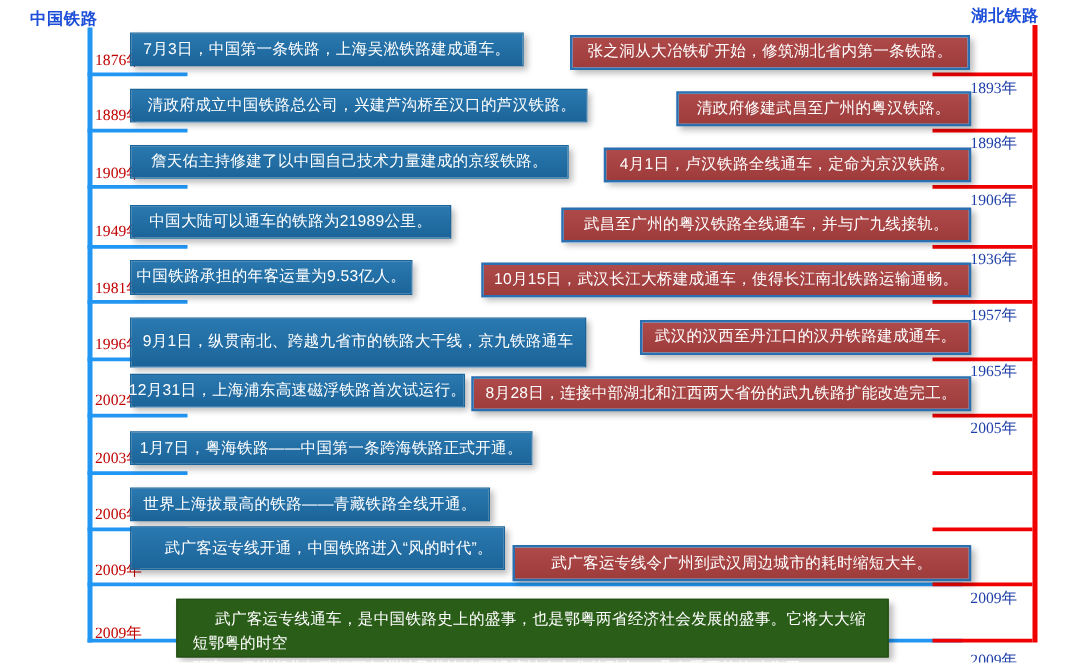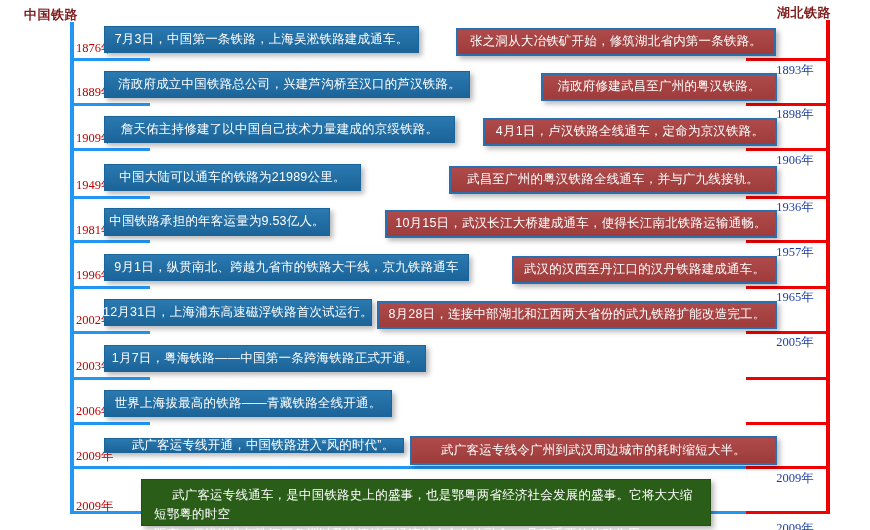--- a/index.html
+++ b/index.html
@@ -10,21 +10,21 @@
     overflow:hidden;
     position:relative;
   }
   .canvas{position:relative;width:870px;height:530px;}
 
   
   .hdr{
     position:absolute;
     font-size:13px;
     font-weight:bold;
-    color:#7f1d1d;
+    color:#1d4ed8;
     letter-spacing:0.5px;
     white-space:nowrap;
   }
   .hdr-left{left:24px;top:6px;}
   .hdr-right{left:777px;top:4px;}
 
   
   .rail{position:absolute;}
   .rail-left{
     left:70px;top:22px;width:4px;height:492px;
@@ -121,25 +121,25 @@
   <div class="yr yr-left" style="top:358px;">2003年</div>
   <div class="yr yr-left" style="top:403px;">2006年</div>
   <div class="yr yr-left" style="top:448px;">2009年</div>
   <div class="yr yr-left" style="top:498px;">2009年</div>
 
   <div class="box box-blue" style="left:104px;top:26px;width:315px;height:27px;">7月3日，中国第一条铁路，上海吴淞铁路建成通车。</div>
   <div class="box box-blue" style="left:104px;top:71px;width:366px;height:27px;padding-left:13px;">清政府成立中国铁路总公司，兴建芦沟桥至汉口的芦汉铁路。</div>
   <div class="box box-blue" style="left:104px;top:116px;width:351px;height:27px;">詹天佑主持修建了以中国自己技术力量建成的京绥铁路。</div>
   <div class="box box-blue" style="left:104px;top:164px;width:257px;height:27px;">中国大陆可以通车的铁路为21989公里。</div>
   <div class="box box-blue" style="left:104px;top:208px;width:226px;height:28px;">中国铁路承担的年客运量为9.53亿人。</div>
-  <div class="box box-blue" style="left:104px;top:254px;width:365px;height:27px;">9月1日，纵贯南北、跨越九省市的铁路大干线，京九铁路通车</div>
+  <div class="box box-blue" style="left:104px;top:254px;width:365px;height:40px;">9月1日，纵贯南北、跨越九省市的铁路大干线，京九铁路通车</div>
   <div class="box box-blue" style="left:104px;top:299px;width:268px;height:27px;">12月31日，上海浦东高速磁浮铁路首次试运行。</div>
   <div class="box box-blue" style="left:104px;top:345px;width:322px;height:27px;">1月7日，粤海铁路——中国第一条跨海铁路正式开通。</div>
   <div class="box box-blue" style="left:104px;top:390px;width:288px;height:27px;">世界上海拔最高的铁路——青藏铁路全线开通。</div>
-  <div class="box box-blue" style="left:104px;top:438px;width:300px;height:15px;padding-left:26px;">武广客运专线开通，中国铁路进入“风的时代”。</div>
+  <div class="box box-blue" style="left:104px;top:421px;width:300px;height:35px;padding-left:26px;">武广客运专线开通，中国铁路进入“风的时代”。</div>
 
   <div class="tick tick-right" style="left:746px;top:58px;"></div>
   <div class="tick tick-right" style="left:746px;top:103px;"></div>
   <div class="tick tick-right" style="left:746px;top:148px;"></div>
   <div class="tick tick-right" style="left:746px;top:196px;"></div>
   <div class="tick tick-right" style="left:746px;top:240px;"></div>
   <div class="tick tick-right" style="left:746px;top:286px;"></div>
   <div class="tick tick-right" style="left:746px;top:331px;"></div>
   <div class="tick tick-right" style="left:746px;top:377px;"></div>
   <div class="tick tick-right" style="left:746px;top:422px;"></div>

